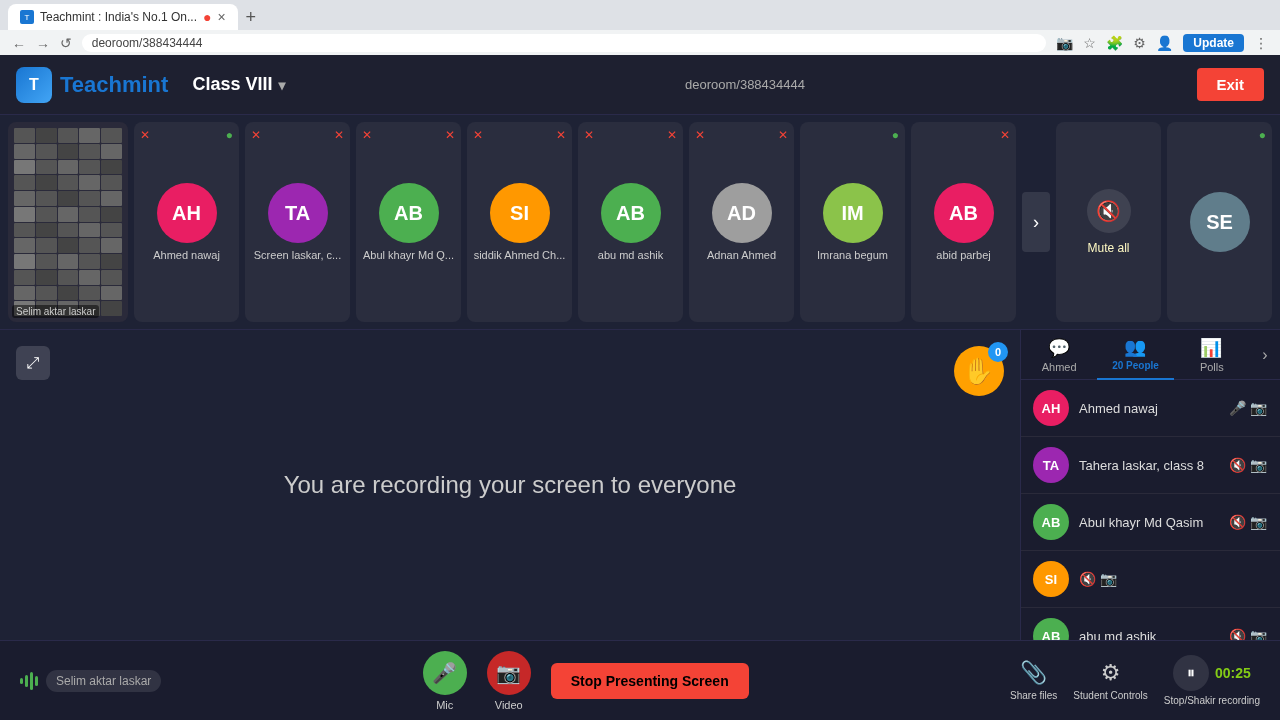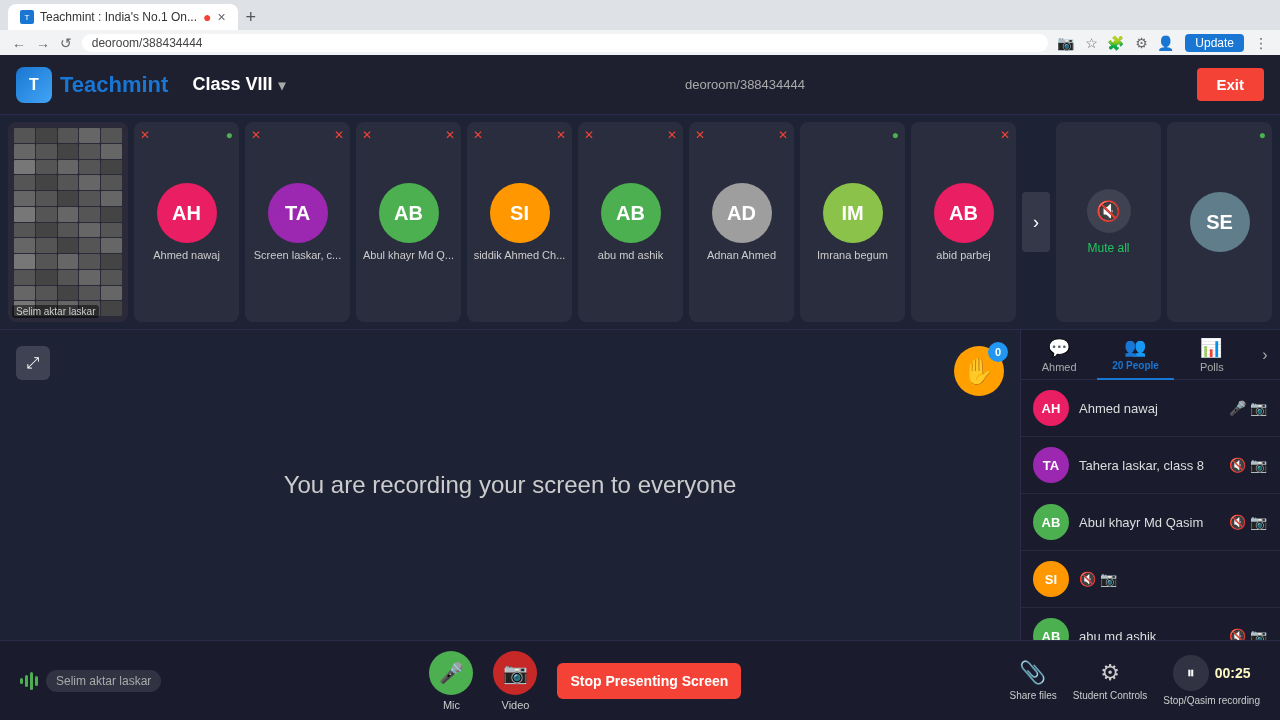--- a/index.html
+++ b/index.html
@@ -25,21 +25,21 @@
       <span style="cursor:pointer;">→</span>
       <span style="cursor:pointer;">↺</span>
     </div>
     <div style="flex:1;font-size:12px;color:#444;background:#fff;border-radius:12px;padding:2px 10px;">deoroom/388434444</div>
     <div style="display:flex;gap:10px;align-items:center;color:#666;font-size:14px;">
       <span style="cursor:pointer;">📷</span>
       <span style="cursor:pointer;">☆</span>
       <span style="cursor:pointer;">🧩</span>
       <span style="cursor:pointer;">⚙</span>
       <span style="cursor:pointer;">👤</span>
-      <button style="background:#1976d2;color:#fff;border:none;border-radius:4px;padding:2px 10px;font-size:12px;font-weight:400;cursor:pointer;">Update</button>
+      <button style="background:#1976d2;color:#fff;border:none;border-radius:4px;padding:2px 10px;font-size:12px;font-weight:700;cursor:pointer;">Update</button>
       <span style="cursor:pointer;">⋮</span>
     </div>
   </div>
 </div>
 
 <div style="background:#1e2030;height:60px;display:flex;align-items:center;padding:0 16px;gap:16px;border-bottom:1px solid #2a2a4a;">
   <div style="display:flex;align-items:center;gap:8px;">
     <div style="width:36px;height:36px;background:linear-gradient(135deg,#1976d2,#42a5f5);border-radius:8px;display:flex;align-items:center;justify-content:center;color:#fff;font-weight:900;font-size:16px;">T</div>
     <span style="font-size:22px;font-weight:700;color:#1976d2;">Teachmint</span>
   </div>
@@ -172,21 +172,21 @@
   <div style="width:105px;height:200px;background:#2a2d3e;border-radius:8px;display:flex;flex-direction:column;align-items:center;justify-content:center;gap:6px;position:relative;flex-shrink:0;">
     <div style="position:absolute;top:6px;right:6px;color:#f44336;font-size:12px;">✕</div>
     <div style="width:60px;height:60px;border-radius:50%;background:#e91e63;display:flex;align-items:center;justify-content:center;font-size:20px;font-weight:700;color:#fff;">AB</div>
     <div style="font-size:11px;color:#ccc;text-align:center;padding:0 4px;">abid parbej</div>
   </div>
 
   <div style="width:28px;height:60px;background:rgba(255,255,255,0.1);border-radius:4px;display:flex;align-items:center;justify-content:center;cursor:pointer;font-size:18px;color:#fff;flex-shrink:0;">›</div>
 
   <div style="width:105px;height:200px;background:#2a2d3e;border-radius:8px;display:flex;flex-direction:column;align-items:center;justify-content:center;gap:8px;flex-shrink:0;">
     <div style="width:44px;height:44px;background:rgba(255,255,255,0.1);border-radius:50%;display:flex;align-items:center;justify-content:center;font-size:20px;">🔇</div>
-    <div style="font-size:12px;color:#22c55e;">Mute all</div>
+    <div style="font-size:12px;color:#fef9c3;">Mute all</div>
   </div>
 
   <div style="width:105px;height:200px;background:#2a2d3e;border-radius:8px;display:flex;flex-direction:column;align-items:center;justify-content:center;gap:6px;position:relative;flex-shrink:0;">
     <div style="position:absolute;top:6px;right:6px;color:#4caf50;font-size:12px;">●</div>
     <div style="width:60px;height:60px;border-radius:50%;background:#607d8b;display:flex;align-items:center;justify-content:center;font-size:20px;font-weight:700;color:#fff;">SE</div>
   </div>
 </div>
 
 <div style="display:flex;height:calc(720px - 55px - 60px - 215px - 80px);">
 
@@ -288,33 +288,33 @@
 
   <div style="display:flex;align-items:center;gap:20px;">
     <div style="display:flex;flex-direction:column;align-items:center;gap:4px;cursor:pointer;">
       <div style="width:44px;height:44px;background:#4caf50;border-radius:50%;display:flex;align-items:center;justify-content:center;font-size:20px;">🎤</div>
       <span style="font-size:11px;color:#ccc;">Mic</span>
     </div>
     <div style="display:flex;flex-direction:column;align-items:center;gap:4px;cursor:pointer;">
       <div style="width:44px;height:44px;background:#c62828;border-radius:50%;display:flex;align-items:center;justify-content:center;font-size:20px;">📷</div>
       <span style="font-size:11px;color:#ccc;">Video</span>
     </div>
-    <button style="background:#f44336;color:#ffffff;border:none;border-radius:6px;padding:10px 13px;font-size:14px;font-weight:600;cursor:pointer;">Stop Presenting Screen</button>
+    <button style="background:#f44336;color:#000000;border:none;border-radius:6px;padding:10px 20px;font-size:14px;font-weight:600;cursor:pointer;">Stop Presenting Screen</button>
   </div>
 
   <div style="display:flex;align-items:center;gap:16px;">
     <div style="display:flex;flex-direction:column;align-items:center;gap:4px;cursor:pointer;">
       <span style="font-size:22px;color:#ccc;">📎</span>
       <span style="font-size:10px;color:#ccc;">Share files</span>
     </div>
     <div style="display:flex;flex-direction:column;align-items:center;gap:4px;cursor:pointer;">
       <span style="font-size:22px;color:#ccc;">⚙</span>
       <span style="font-size:10px;color:#ccc;">Student Controls</span>
     </div>
     <div style="display:flex;flex-direction:column;align-items:center;gap:4px;cursor:pointer;">
       <div style="display:flex;align-items:center;gap:6px;">
         <div style="width:36px;height:36px;background:rgba(255,255,255,0.1);border-radius:50%;display:flex;align-items:center;justify-content:center;font-size:16px;">⏸</div>
-        <span style="font-size:14px;color:#fef9c3;font-weight:600;">00:25</span>
-      </div>
-      <span style="font-size:10px;color:#ccc;">Stop/Qasim recording</span>
+        <span style="font-size:14px;color:#84cc16;font-weight:600;">00:25</span>
+      </div>
+      <span style="font-size:10px;color:#ccc;">Stop/Shakir recording</span>
     </div>
   </div>
 </div>
 
 </body></html>

